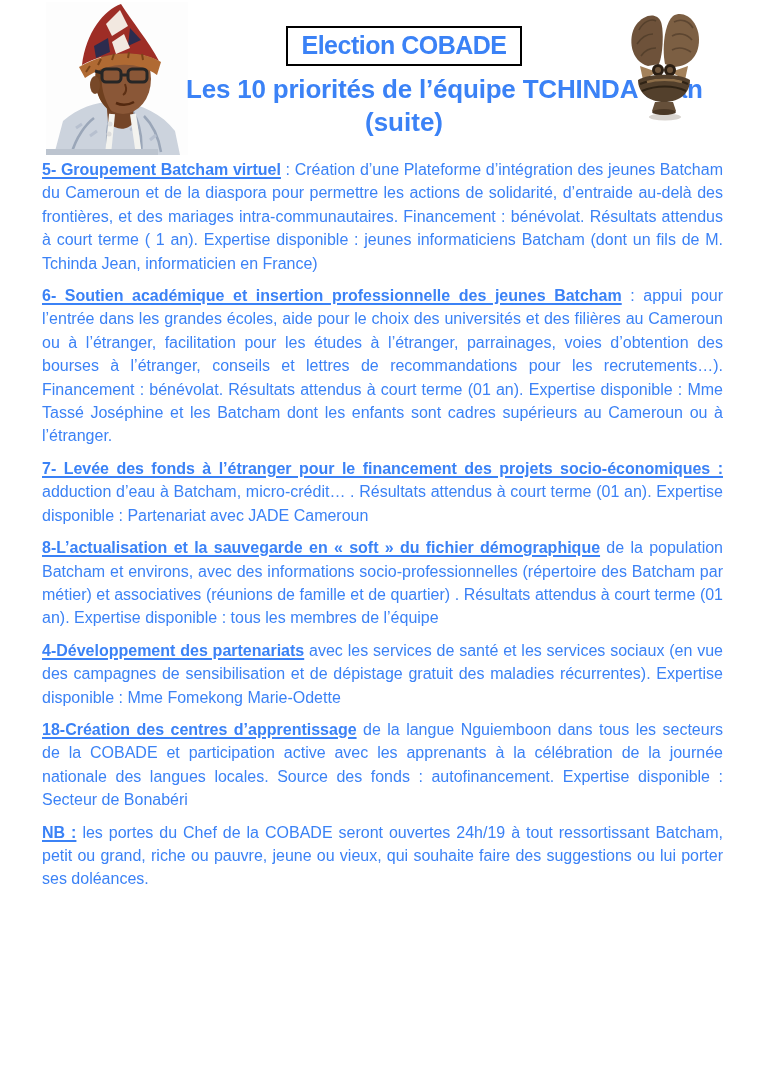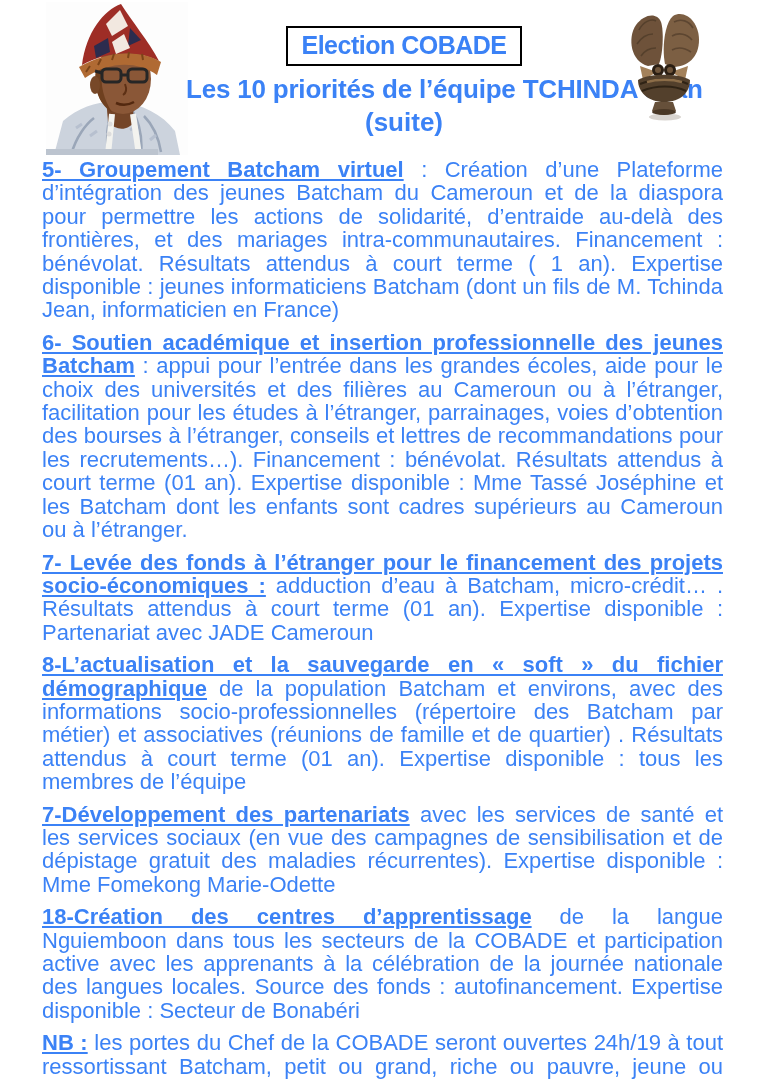--- a/index.html
+++ b/index.html
@@ -30,21 +30,21 @@
     letter-spacing:-0.5px;
   }
   .title{
     font-size:26px;font-weight:bold;letter-spacing:-0.2px;
     margin-top:8px;white-space:nowrap;
   }
   .subtitle{font-size:26px;font-weight:bold;margin-top:2px;}
   
   .content{padding:1px 40px 0 42px;}
   p.sec{
-    font-size:22px;
+    font-size:16px;
     line-height:23.4px;
     text-align:justify;
     margin:0 0 9px 0;
   }
   .hd{
     font-weight:bold;
     text-decoration:underline;
     text-decoration-thickness:2px;
     text-underline-offset:2px;
   }
@@ -131,20 +131,20 @@
   <div class="content">
 
     <p class="sec"><span class="hd">5- Groupement Batcham virtuel</span><span> : Création d’une Plateforme d’intégration des jeunes Batcham du Cameroun et de la diaspora pour permettre les actions de solidarité, d’entraide au-delà des frontières, et des mariages intra-communautaires. Financement&nbsp;: bénévolat. Résultats attendus à court terme ( 1 an). Expertise disponible&nbsp;: jeunes informaticiens Batcham (dont un fils de M. Tchinda Jean, informaticien en France)</span></p>
 
     <p class="sec"><span class="hd">6- Soutien académique et insertion professionnelle des jeunes Batcham</span><span> : appui pour l’entrée dans les grandes écoles, aide pour le choix des universités et des filières au Cameroun ou à l’étranger, facilitation pour les études à l’étranger, parrainages, voies d’obtention des bourses à l’étranger, conseils et lettres de recommandations pour les recrutements…). Financement&nbsp;: bénévolat. Résultats attendus à court terme (01 an). Expertise disponible&nbsp;: Mme Tassé Joséphine et les Batcham dont les enfants sont cadres supérieurs au Cameroun ou à l’étranger.</span></p>
 
     <p class="sec"><span class="hd">7- Levée des fonds à l’étranger pour le financement des projets socio-économiques&nbsp;:</span><span> adduction d’eau à Batcham, micro-crédit… . Résultats attendus à court terme (01 an). Expertise disponible&nbsp;: Partenariat avec JADE Cameroun</span></p>
 
     <p class="sec"><span class="hd">8-L’actualisation et la sauvegarde en «&nbsp;soft&nbsp;» du fichier démographique</span><span> de la population Batcham et environs, avec des informations socio-professionnelles (répertoire des Batcham par métier) et associatives (réunions de famille et de quartier) . Résultats attendus à court terme (01 an). Expertise disponible&nbsp;: tous les membres de l’équipe</span></p>
 
-    <p class="sec"><span class="hd">7-Développement des partenariats</span><span> avec les services de santé et les services sociaux (en vue des campagnes de sensibilisation et de dépistage gratuit des maladies récurrentes). Expertise disponible&nbsp;: Mme Fomekong Marie-Odette</span></p>
+    <p class="sec"><span class="hd">4-Développement des partenariats</span><span> avec les services de santé et les services sociaux (en vue des campagnes de sensibilisation et de dépistage gratuit des maladies récurrentes). Expertise disponible&nbsp;: Mme Fomekong Marie-Odette</span></p>
 
     <p class="sec"><span class="hd">18-Création des centres d’apprentissage</span><span> de la langue Nguiemboon dans tous les secteurs de la COBADE et participation active avec les apprenants à la célébration de la journée nationale des langues locales. Source des fonds&nbsp;: autofinancement. Expertise disponible&nbsp;: Secteur de Bonabéri</span></p>
 
     <p class="sec"><span class="hd">NB&nbsp;:</span><span> les portes du Chef de la COBADE seront ouvertes 24h/19 à tout ressortissant Batcham, petit ou grand, riche ou pauvre, jeune ou vieux, qui souhaite faire des suggestions ou lui porter ses doléances.</span></p>
   </div>
 
 </div>
 
 </body></html>

